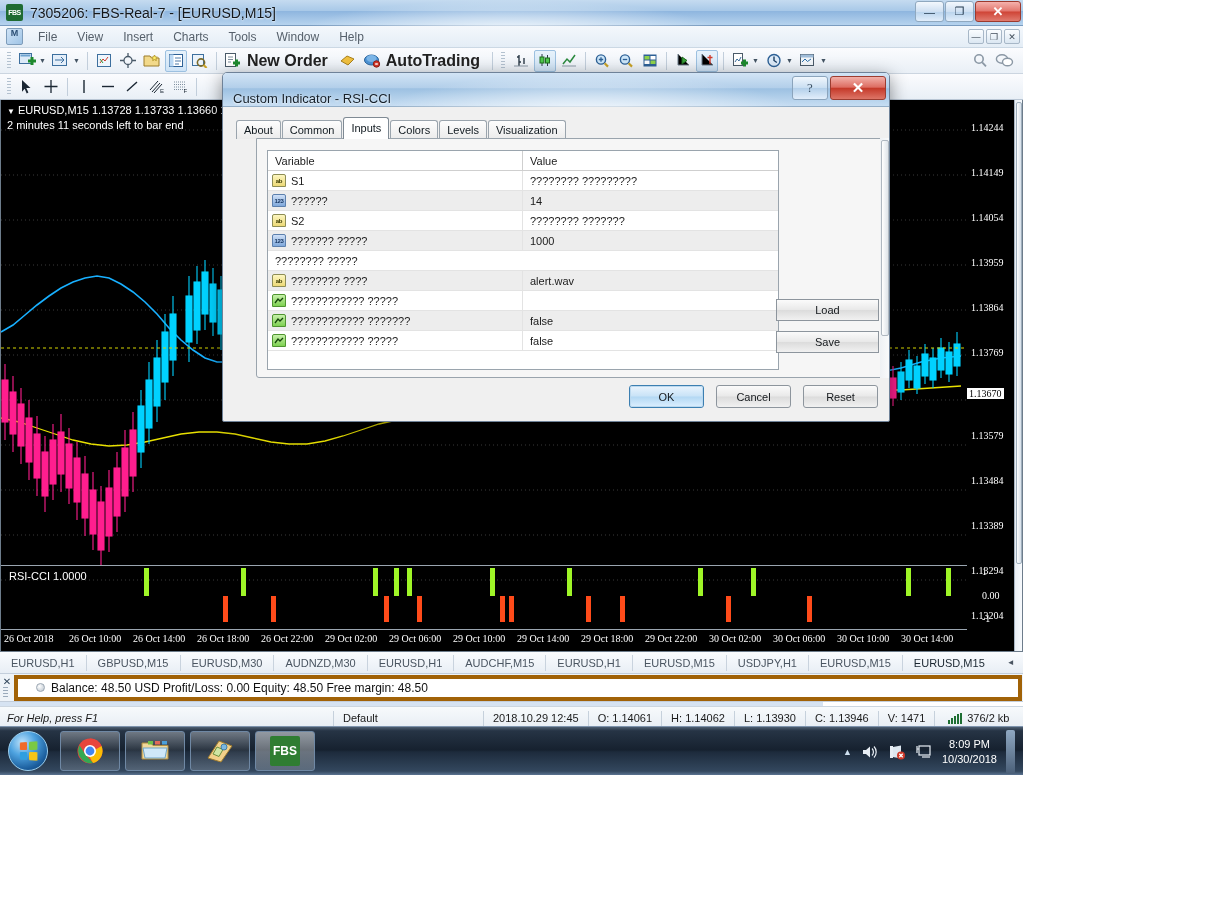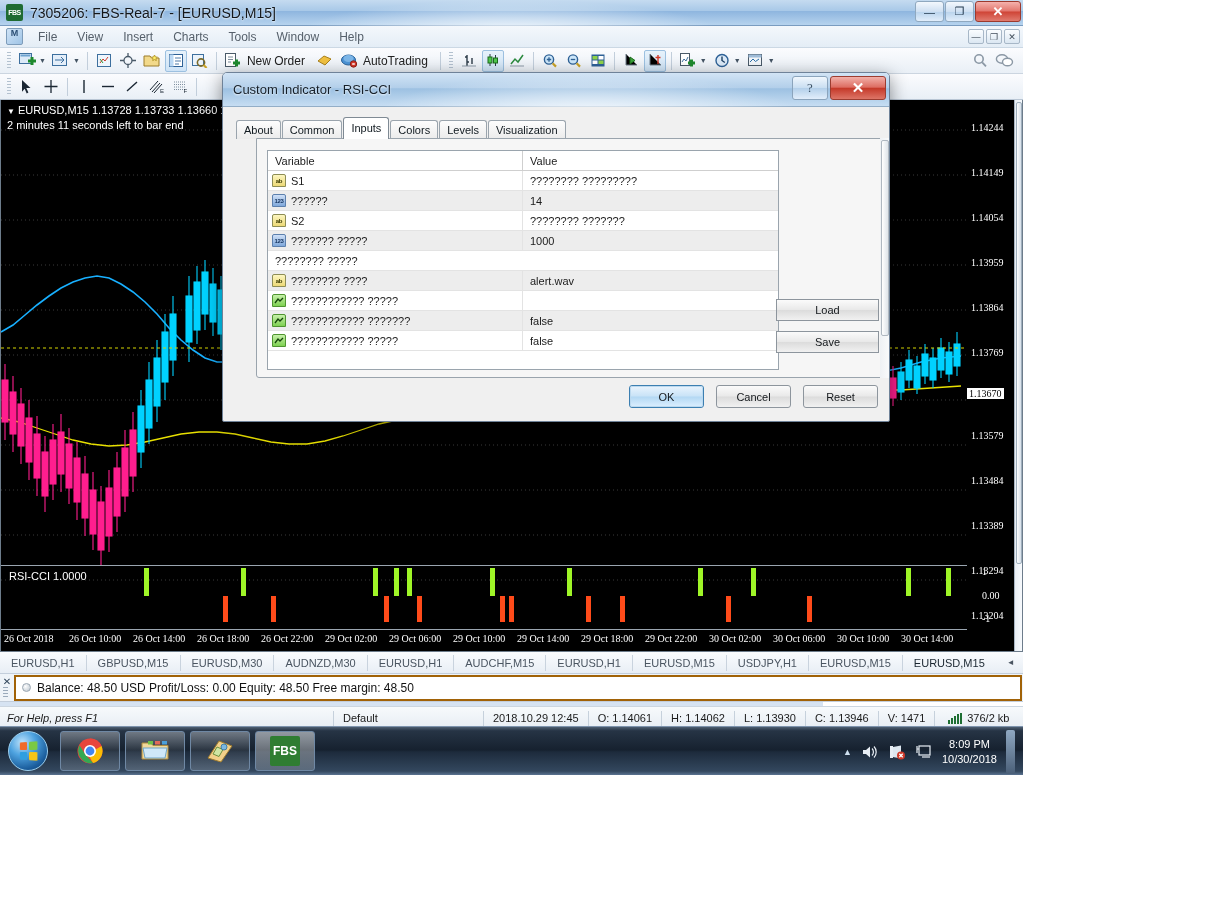--- a/index.html
+++ b/index.html
@@ -91,21 +91,21 @@
   .tbtn {
     width: 22px; height: 22px; margin: 0 1px; flex: none;
     display: flex; align-items: center; justify-content: center;
     border: 1px solid transparent; border-radius: 2px;
     font-size: 12px; color: #33444f; position: relative;
   }
   .tbtn.pressed { border-color: #9cc0e0; background: linear-gradient(180deg,#e7f2fb,#cee3f6); }
   .tsep { width: 1px; height: 18px; background: #c2cedb; margin: 0 4px; flex: none; }
   .caret { font-size: 7px; color: #435363; margin: 0 3px 0 0; flex: none; }
   .tlabel {
-    font-size: 12px; color: #222; margin: 0 8px 0 2px; white-space: nowrap; flex: none;
+    font-size: 16px; color: #222; margin: 0 8px 0 2px; white-space: nowrap; flex: none; font-weight: bold;
   }
   .tbtn svg { display: block; }
 
   
   .chartwrap {
     position: absolute; left: 0; top: 100px; width: 1023px; height: 552px;
     background: #000; border: 1px solid #6d7c8b; border-top: none;
   }
   .chart-scrollcol {
     position: absolute; right: 0; top: 0; width: 8px; height: 100%;
@@ -179,22 +179,22 @@
   }
   .term-close {
     width: 14px; text-align: center; font-size: 10px; color: #30455a;
     flex: none; line-height: 10px;
   }
   .term-grip {
     width: 5px; height: 12px; flex: none; margin-right: 3px;
     background: repeating-linear-gradient(180deg,#9aaabb 0 1px,transparent 1px 3px);
   }
   .term-body {
-    flex: 1; height: 26px; background: #fff; border: 2px solid #a16207;
-    display: flex; align-items: center; padding-left: 6px; margin-right: 1px;
+    flex: 1; height: 26px; background: #fff; border: 4px solid #a16207;
+    display: flex; align-items: center; padding-left: 18px; margin-right: 1px;
   }
   .bullet {
     width: 9px; height: 9px; border-radius: 50%;
     background: radial-gradient(circle at 35% 35%,#fefefe,#b9c3cd);
     border: 1px solid #9aa6b2; margin-right: 6px; flex: none;
   }
   .term-text { font-size: 12px; color: #111; white-space: nowrap; }
 
   
   .statusbar {
@@ -254,21 +254,21 @@
     background: #f0f0f0;
     border: 1px solid #6f8298;
     border-radius: 5px 5px 2px 2px;
     box-shadow: 0 5px 18px rgba(0,0,0,.45);
     overflow: hidden;
   }
   .dlg-title {
     height: 34px; position: relative;
     background: linear-gradient(180deg,#d2e4f5 0%,#b3cfea 44%,#9dc1e2 48%,#c6ddf2 100%);
     border-bottom: 1px solid #93aec7;
-    display: flex; align-items: center;
+    display: flex; align-items: flex-end;
   }
   .dlg-title::after {
     content: ""; position: absolute; left: 150px; top: 0; width: 430px; height: 34px;
     background: radial-gradient(ellipse at 50% 130%, rgba(255,255,255,.8), rgba(255,255,255,0) 70%);
   }
   .dlg-title-text {
     font-size: 13px; color: #16202a; margin-left: 10px;
     text-shadow: 0 1px 2px rgba(255,255,255,.9); position: relative; z-index: 2;
   }
   .dlg-btns { position: absolute; right: 3px; top: 3px; display: flex; gap: 2px; z-index: 3; }

